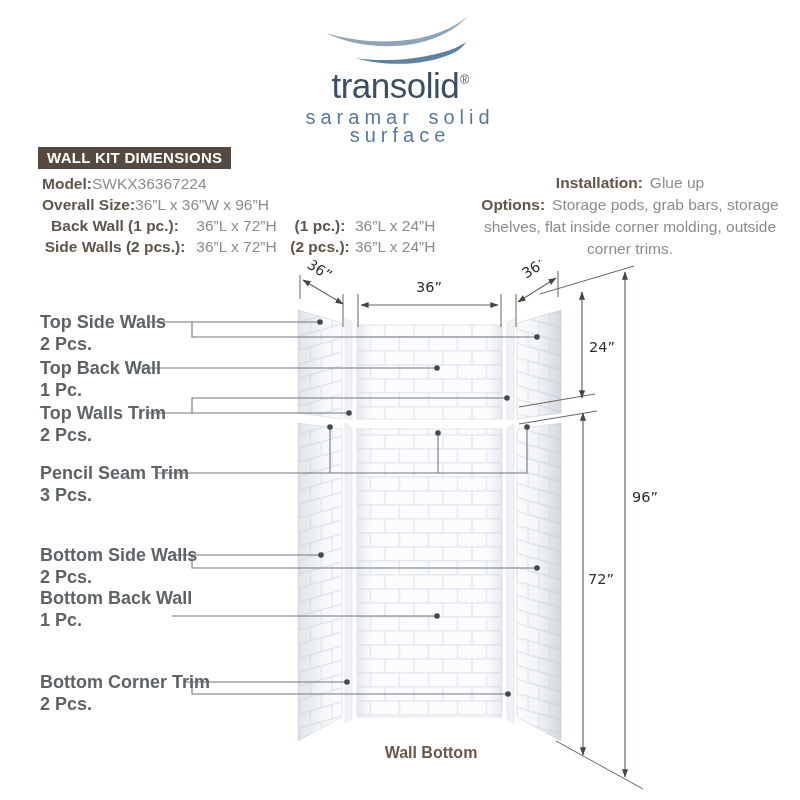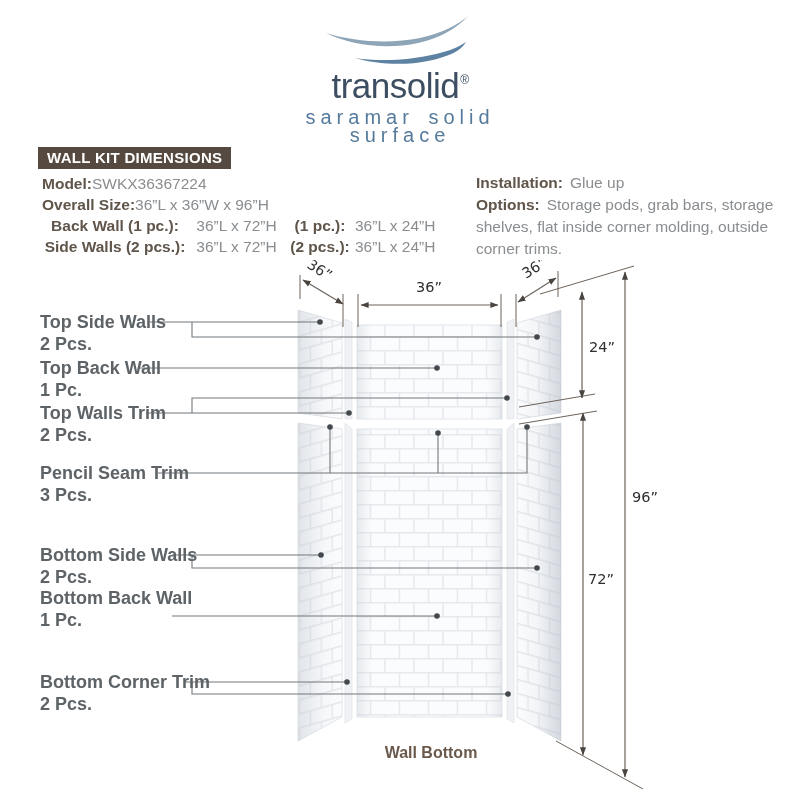--- a/index.html
+++ b/index.html
@@ -24,21 +24,21 @@
   .kit-header{position:absolute;left:38px;top:147px;background:var(--header-bg);
               color:var(--header-text);font-size:15px;font-weight:bold;
               letter-spacing:0.3px;padding:2px 9px 3px 9px;}
   .spec-block{position:absolute;left:42px;top:173px;width:450px;font-size:15.5px;}
   .spec-row{display:flex;line-height:21px;white-space:nowrap;text-align:center;}
   .spec-row .lab{font-weight:bold;color:var(--label-brown);}
   .spec-row .val{color:var(--value-gray);}
   .spec-row .val.gap{margin-left:0;}
   .w-main{width:146px;} .w-val1{width:97px;} .w-lab2{width:70px;}
   .install-block{position:absolute;left:476px;top:172px;width:308px;font-size:15.5px;
-                 line-height:22px;color:var(--value-gray);}
+                 line-height:22px;color:var(--value-gray);text-align:center;}
   .install-block .lab{font-weight:bold;color:var(--label-brown);margin-right:7px;}
   
   .diagram-svg{position:absolute;left:0;top:260px;width:800px;height:540px;}
   .callout{position:absolute;left:40px;font-size:18px;line-height:22px;
            color:var(--callout-gray);font-weight:bold;}
   .caption{position:absolute;left:356px;top:744px;width:150px;text-align:center;
            font-size:16px;font-weight:bold;color:var(--caption-brown);}
   .dim-label{font-family:"DejaVu Sans",sans-serif;font-size:14.5px;font-weight:500;
              fill:var(--dim-text);}
 </style>

